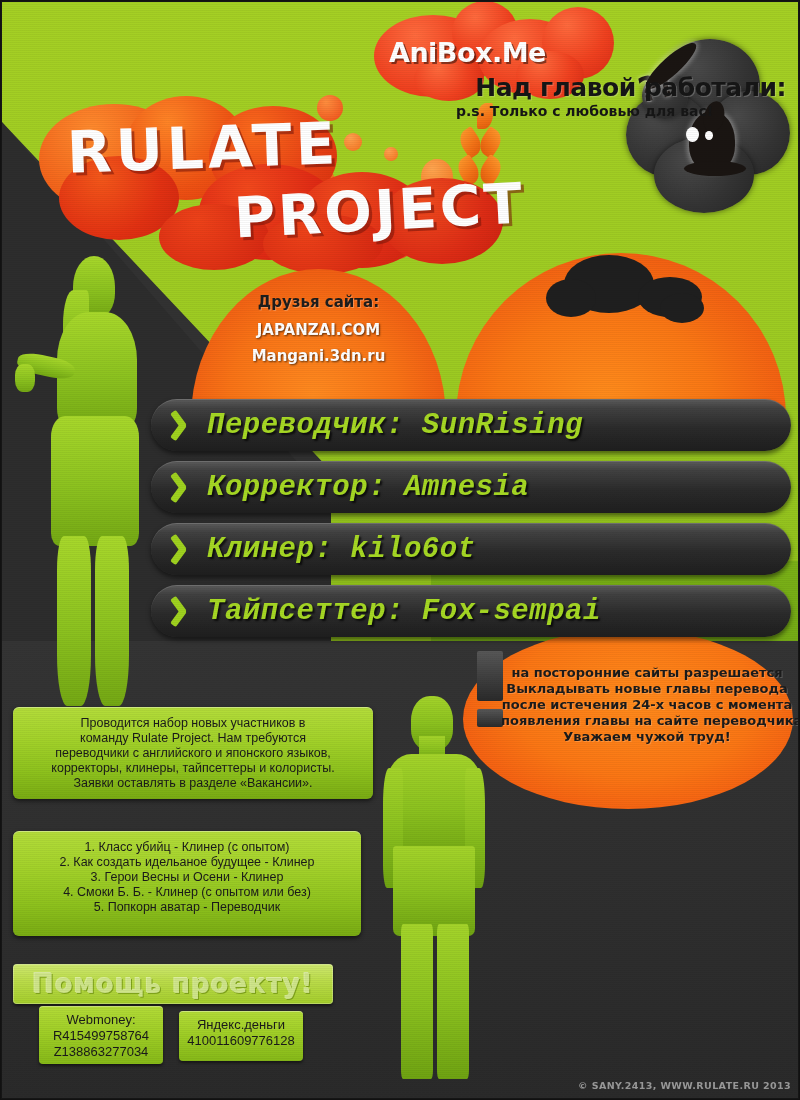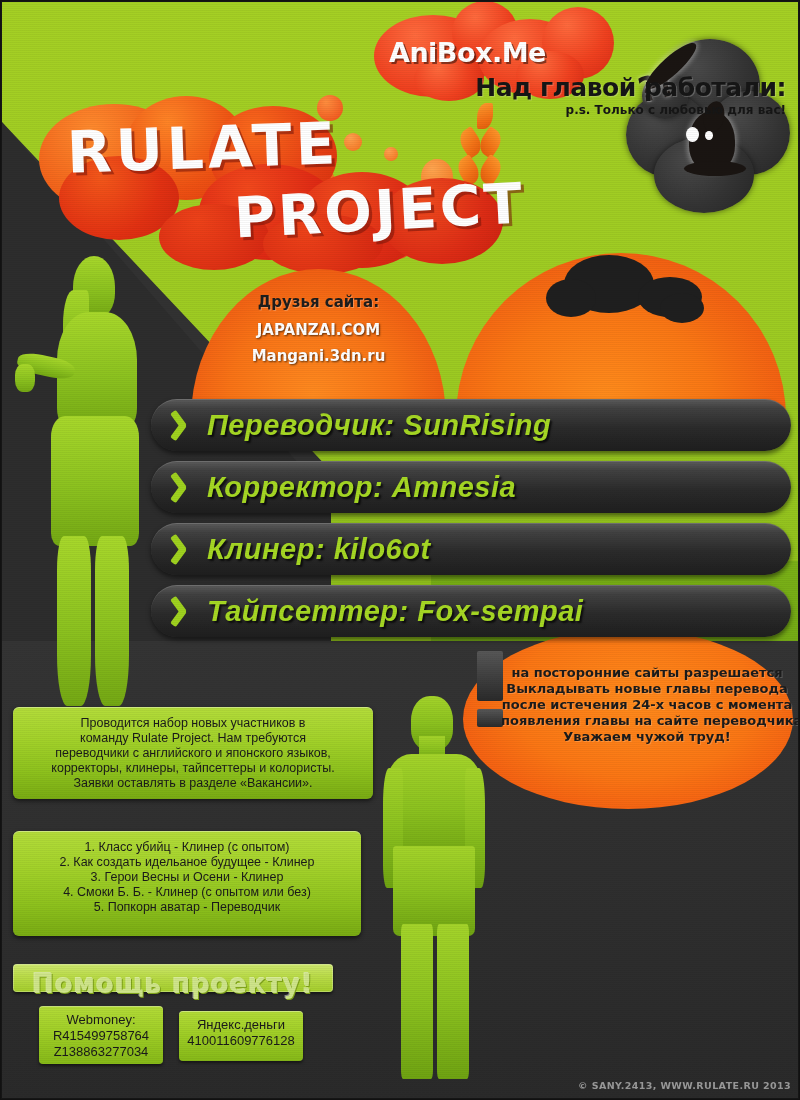--- a/index.html
+++ b/index.html
@@ -147,43 +147,43 @@
     color:#fff; font-family:"DejaVu Sans", sans-serif; font-weight:bold; font-size:15px;
     text-shadow: 1px 1px 2px rgba(0,0,0,.6);
   }
   .credits-title {
     position:absolute; left:0; right:0; top:72px; text-align:right; z-index:15;
     color:#161616; font-family:"DejaVu Sans", sans-serif; font-weight:bold; font-size:25px;
     letter-spacing:-.5px;
     text-shadow: 1px 1px 0 rgba(255,255,255,.22);
   }
   .credits-sub {
-    position:absolute; left:0; right:5px; top:102px; text-align:right; z-index:15;
-    color:#161616; font-family:"DejaVu Sans", sans-serif; font-weight:bold; font-size:12px;
+    position:absolute; left:0; right:5px; top:102px; text-align:left; z-index:15;
+    color:#161616; font-family:"DejaVu Sans", sans-serif; font-weight:bold; font-size:14px;
   }
 
   
   .roles { position:absolute; left:150px; top:398px; width:640px; z-index:16; }
   .role-bar {
     position:relative; height:52px; margin-bottom:10px; border-radius:26px;
     background: linear-gradient(180deg,#5c5c5c 0%, #414141 18%, #2b2b2b 55%, #1e1e1e 100%);
     box-shadow: 0 3px 5px rgba(0,0,0,.5), inset 0 1px 0 rgba(255,255,255,.12);
     display:flex; align-items:center;
   }
   .role-chev {
     margin-left:22px; margin-right:12px; width:22px; height:30px; flex:none; position:relative;
   }
   .role-chev::before, .role-chev::after {
     content:""; position:absolute; width:7px; height:19px; background:#9fd21f;
     border-radius:2px;
   }
   .role-chev::before { transform: rotate(-36deg); top:0px; left:2px; }
   .role-chev::after  { transform: rotate(36deg);  top:12px; left:2px; }
   .role-label {
-    font-family:Liberation Sans, sans-serif; font-weight:bold; font-style:italic;
+    font-family:Liberation Mono, monospace; font-weight:bold; font-style:italic;
     font-size:29px; color:#a6d824; letter-spacing:.5px;
     text-shadow: 2px 2px 2px rgba(0,0,0,.7);
     white-space:nowrap;
   }
 
   
   .warn-circle {
     position:absolute; left:462px; top:628px; width:330px; height:180px;
     border-radius:50%;
     background: radial-gradient(ellipse at 52% 40%, #ff8a1b 0%, #fb7614 50%, #ef4c10 100%);
@@ -231,21 +231,21 @@
     font-family:"Liberation Sans", sans-serif; font-size:12.5px; line-height:15px;
     text-align:center; padding:9px 8px;
   }
   .panel .row { white-space:nowrap; }
   .panel .head { font-weight:normal; text-decoration:underline; margin-bottom:1px; }
 
   #recruit-panel { left:12px; top:706px; width:360px; height:92px; }
   #vacancy-panel { left:12px; top:830px; width:348px; height:105px; }
 
   .help-banner {
-    position:absolute; left:12px; top:963px; width:320px; height:28px; z-index:18;
+    position:absolute; left:12px; top:963px; width:320px; height:40px; z-index:18;
     border-radius:4px;
     background: linear-gradient(180deg,#cfe870 0%, #bcdd4b 40%, #a4cd2b 100%);
     box-shadow: inset 0 0 0 1px rgba(255,255,255,.25), 0 2px 3px rgba(0,0,0,.5);
   }
   .help-banner span {
     display:block; text-align:center; line-height:40px;
     font-family:"DejaVu Sans", sans-serif; font-weight:bold; font-size:26px;
     color:#cfe58a; letter-spacing:1px;
     text-shadow: 1px 1px 0 #7fa31a, -1px -1px 0 rgba(255,255,255,.45);
   }

